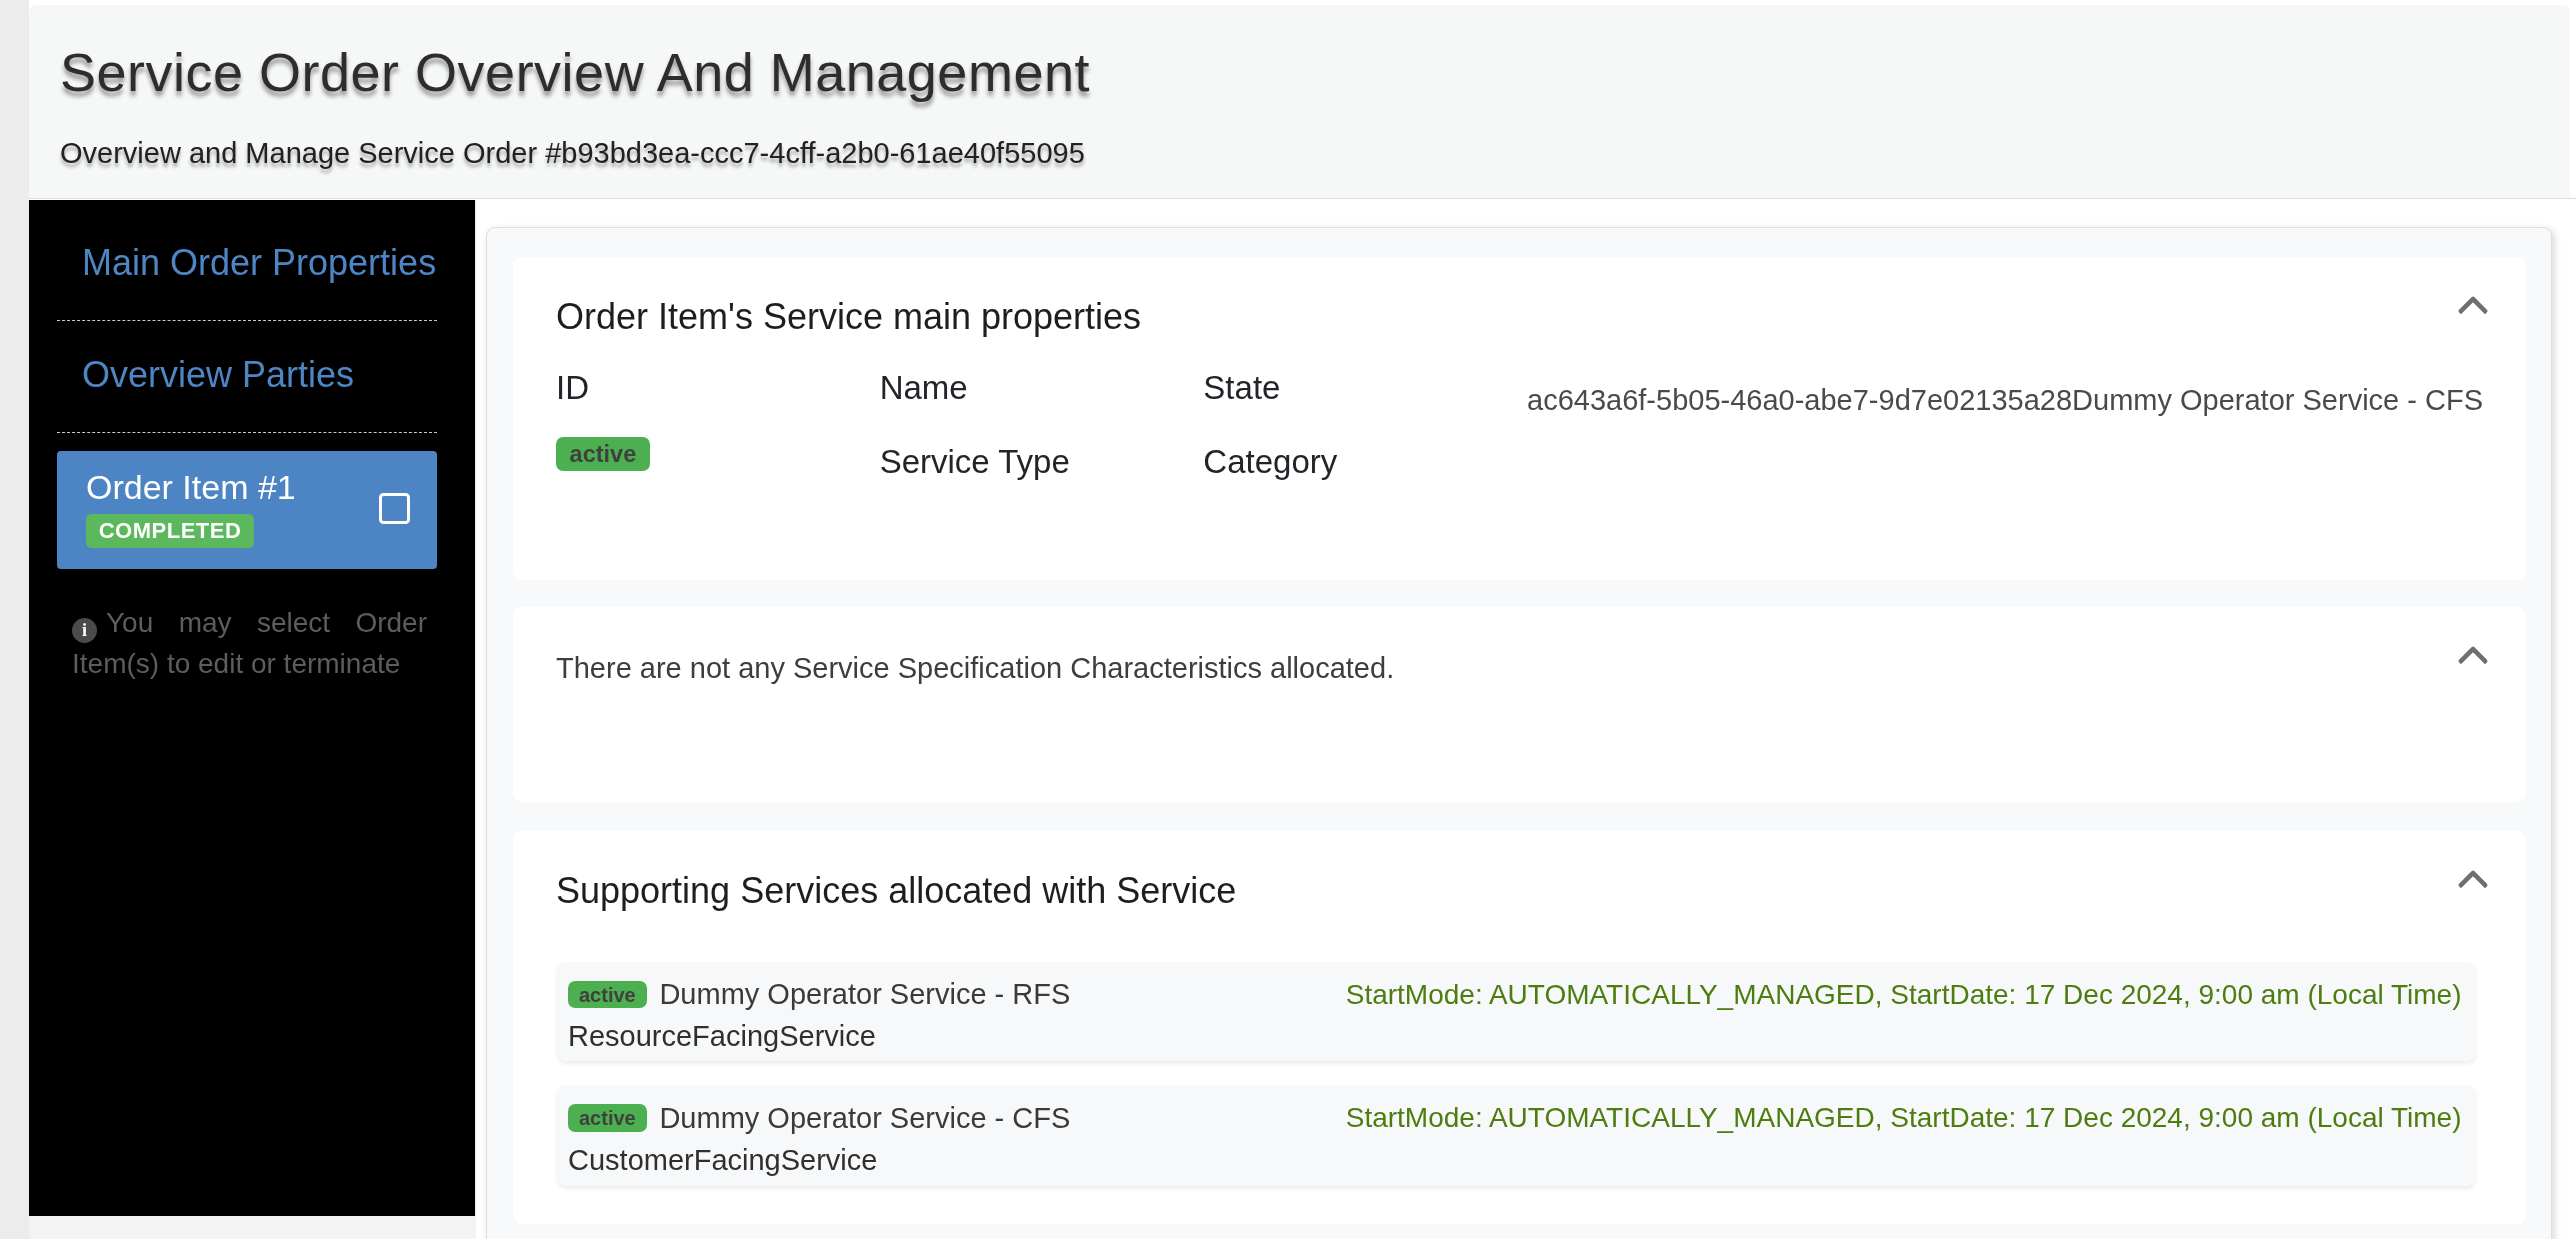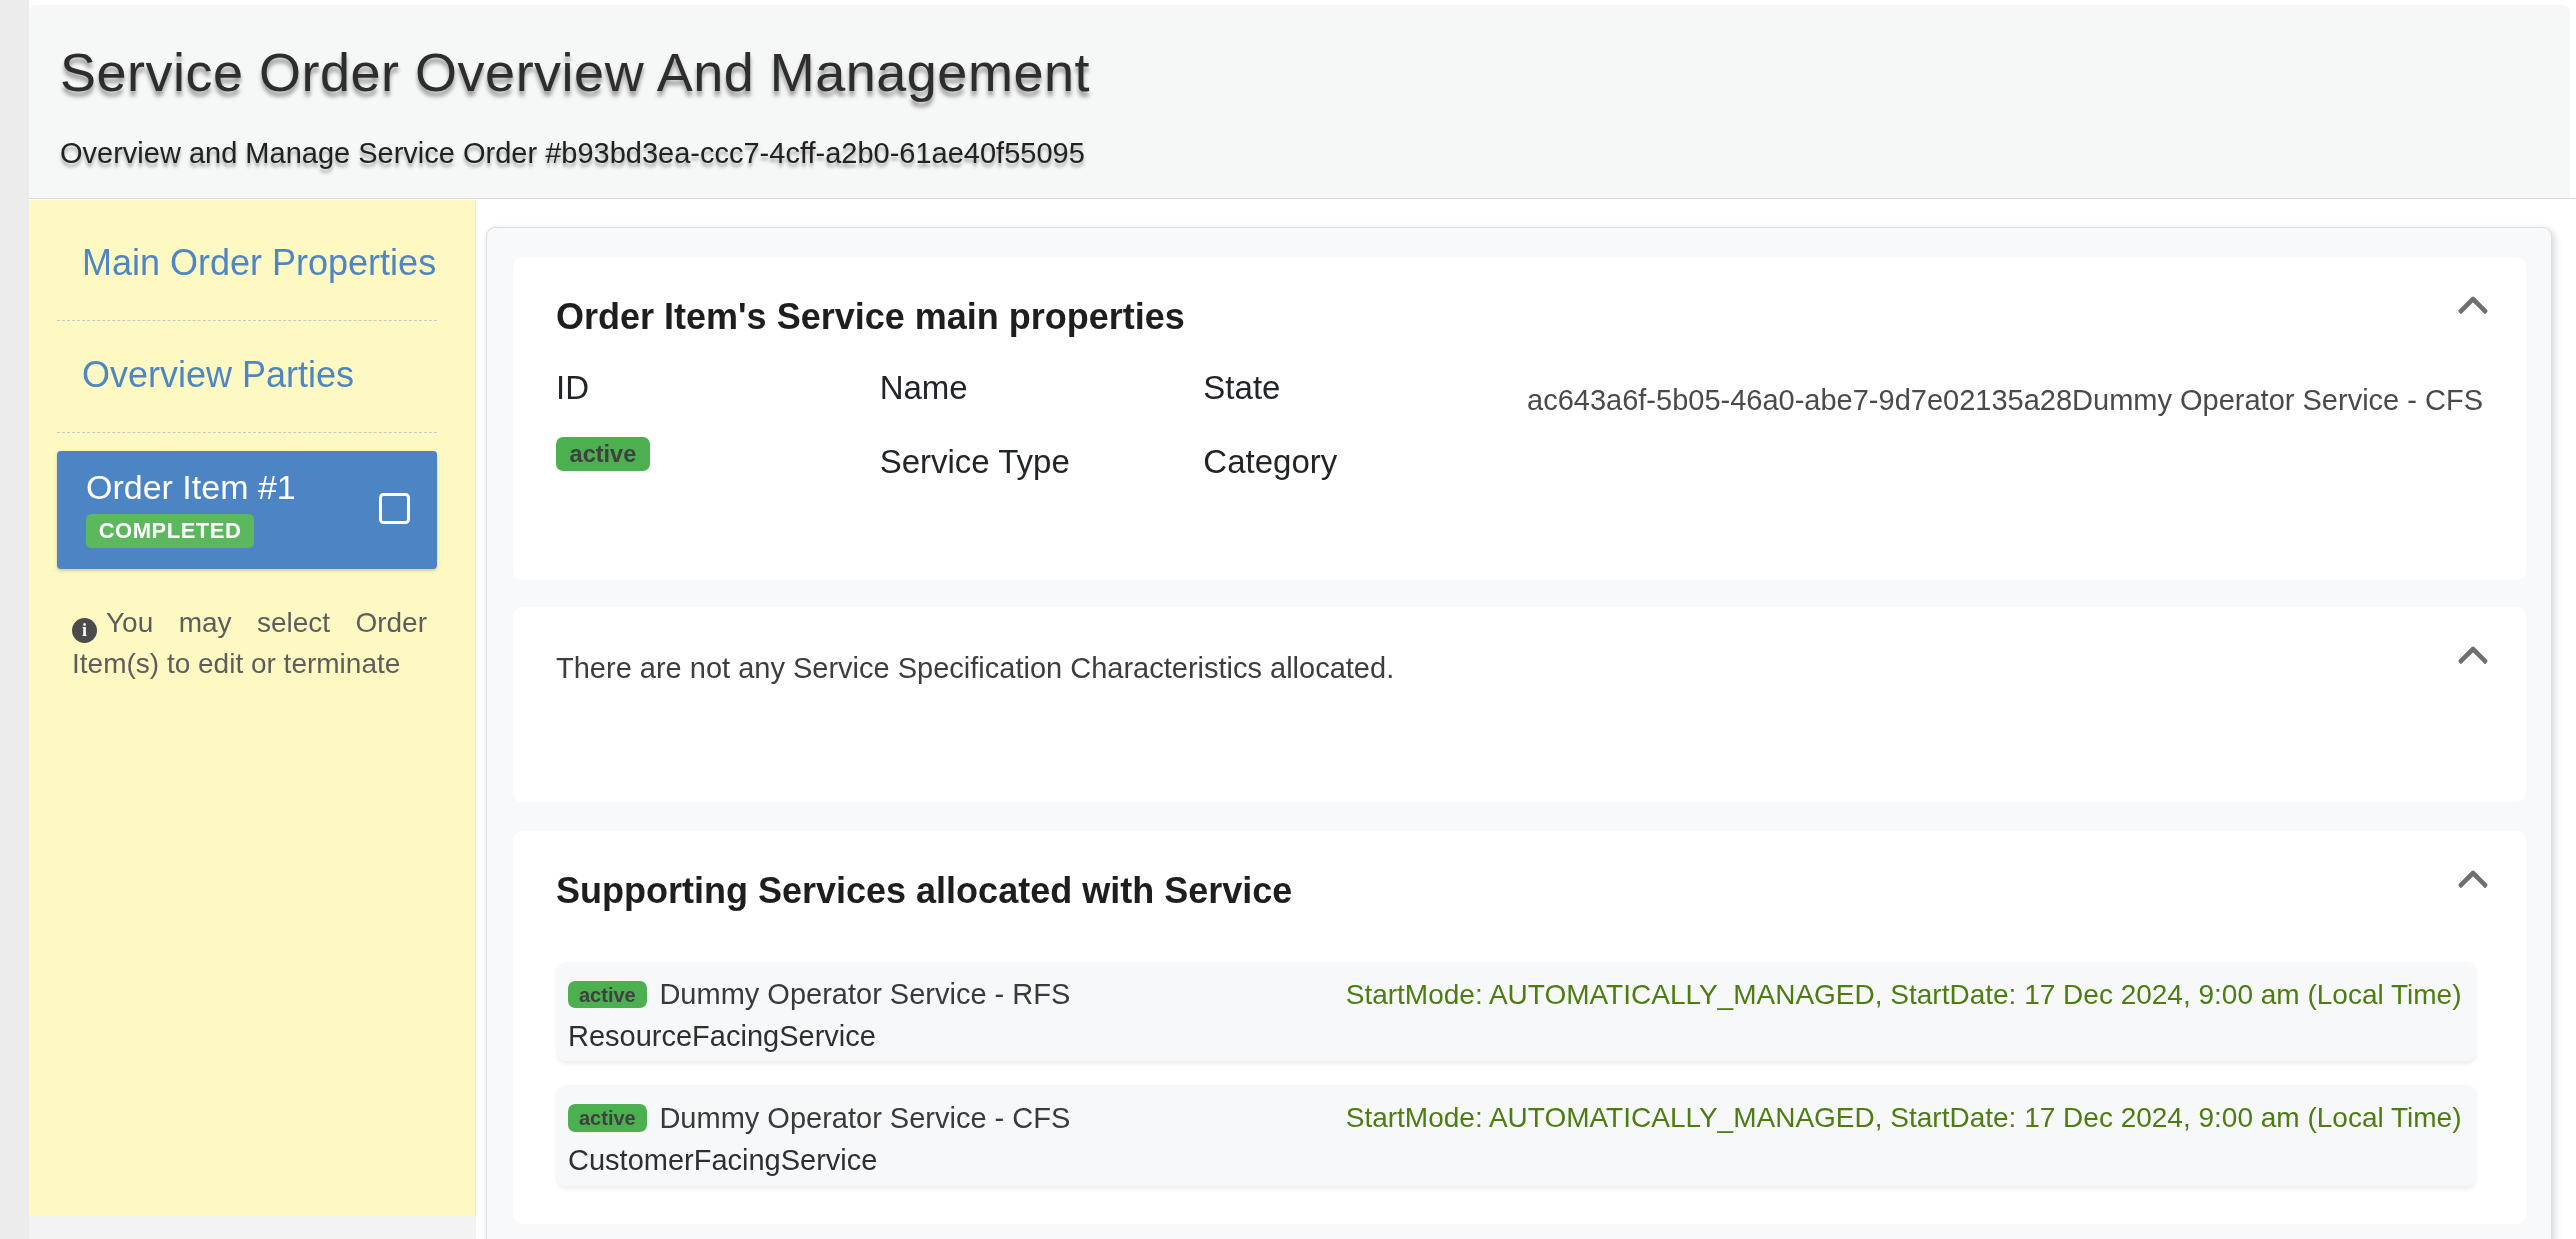--- a/index.html
+++ b/index.html
@@ -38,21 +38,21 @@
     position: absolute; left: 31px; top: 132px;
     font-size: 29px; color: #212121;
     text-shadow: 0 3.6px 3.6px rgba(0,0,0,0.33);
     white-space: nowrap;
   }
   .page-subtitle b { font-weight: 400; }
   
   .sidebar {
     position: absolute; left: 0; top: 200px;
     width: 447px; height: 1016px;
-    background: #fef9c3;
+    background: #000000;
     border-right: 0.9px solid #e8e9ea;
     padding-top: 42px;
   }
   .side-link {
     display: block;
     padding-left: 53px;
     font-size: 36px; line-height: 42px;
     color: #4e86c5;
     text-decoration: none;
     cursor: pointer;
@@ -131,21 +131,21 @@
     position: absolute; left: 26px;
     width: 2013px;
     background: #ffffff;
     border-radius: 9px;
   }
   #panel-main-props   { top: 29px;  height: 323px; }
   #panel-characteristics { top: 379px; height: 195px; }
   #panel-supporting   { top: 603px; height: 393px; }
   .panel-title {
     padding: 34px 81px 0 43px;
-    font-size: 36px; font-weight: 700; line-height: 51px;
+    font-size: 36px; font-weight: 400; line-height: 51px;
     color: #1e1e1e;
     white-space: nowrap;
   }
   .caret-up {
     position: absolute; top: 43px; right: 42px;
     width: 22px; height: 22px;
     border-top: 5.4px solid #6f6f6f;
     border-right: 5.4px solid #6f6f6f;
     border-radius: 2.7px;
     transform: rotate(-45deg);

